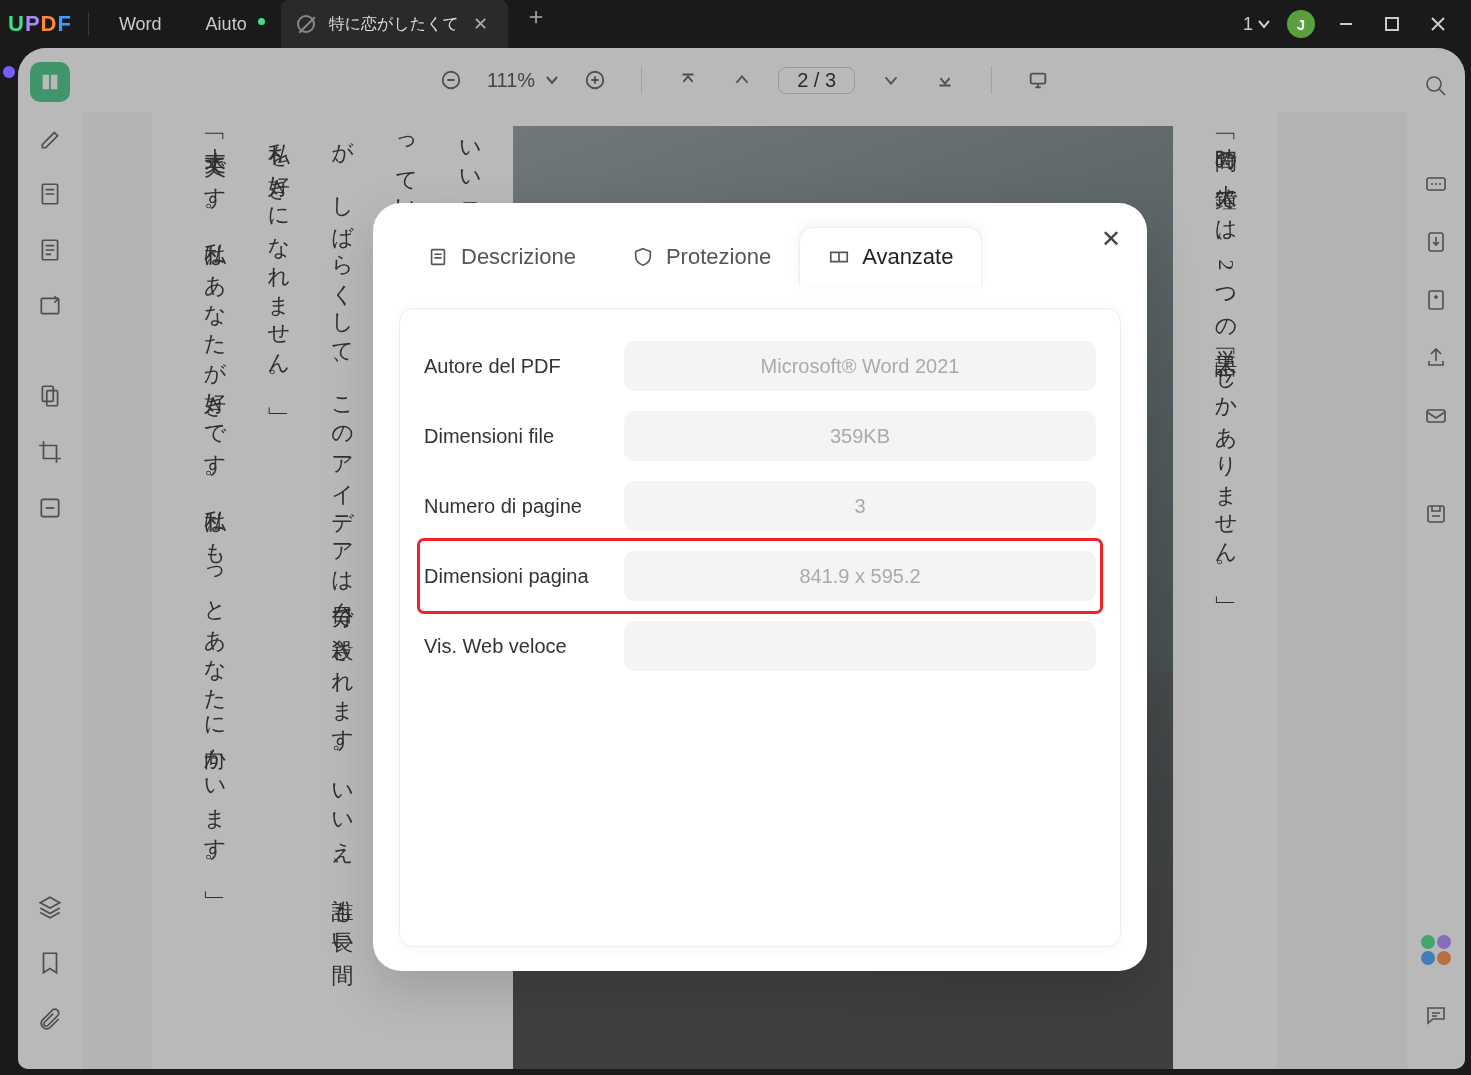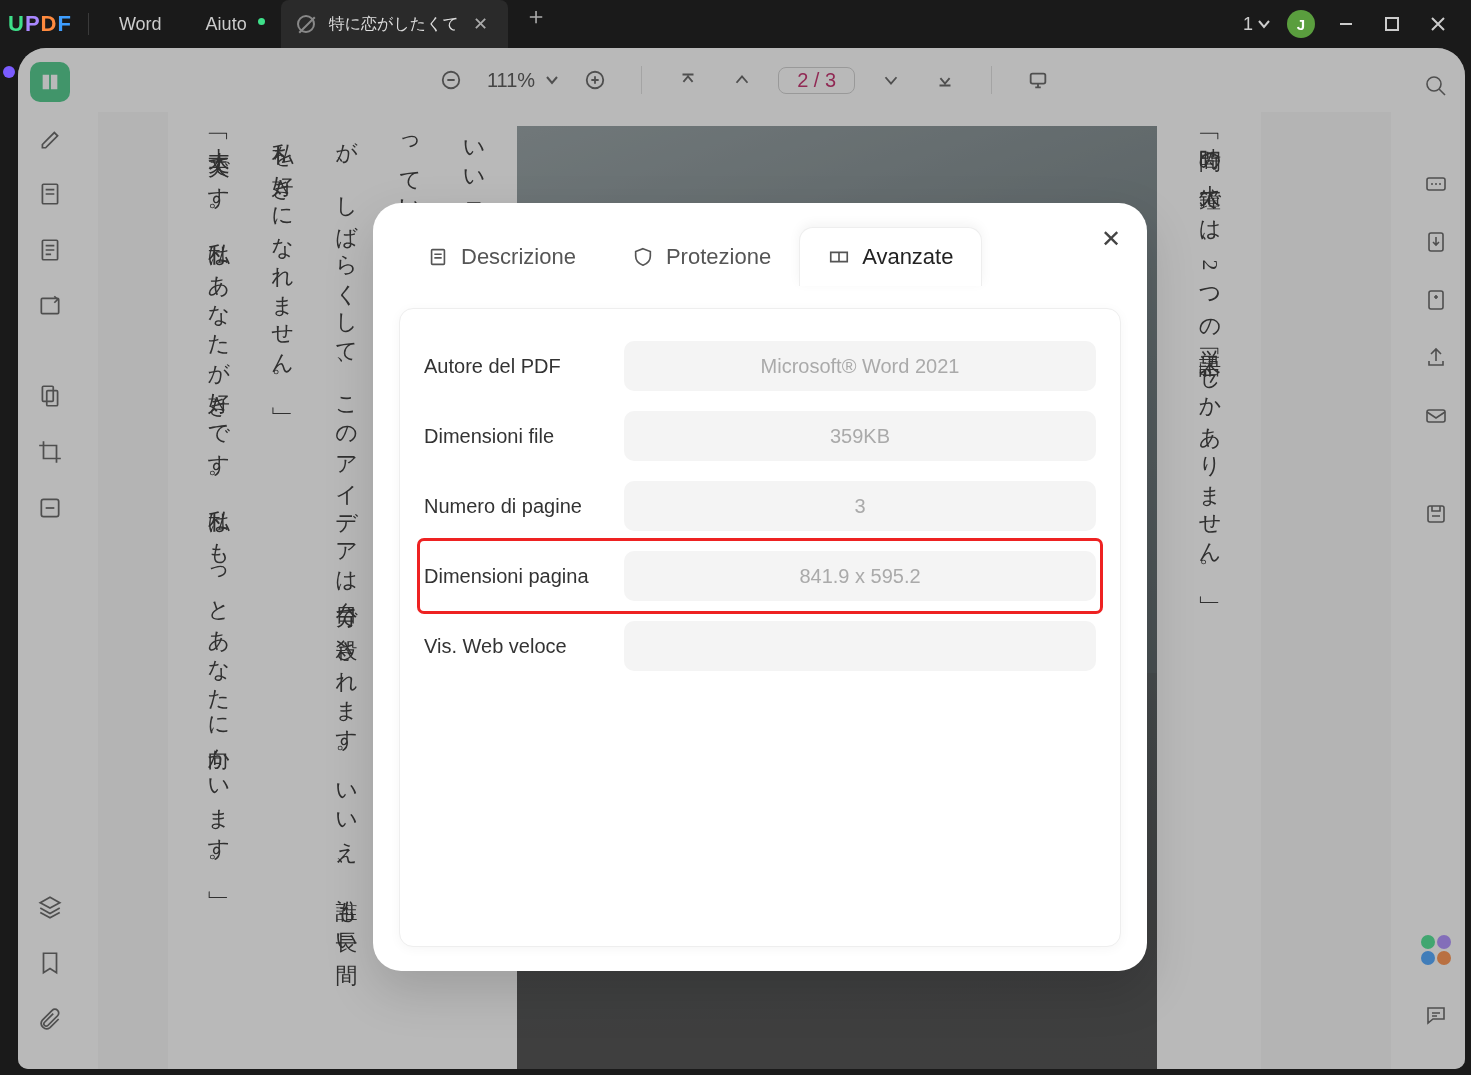--- a/index.html
+++ b/index.html
@@ -18,40 +18,40 @@
 .tab-icon::after{content:"";position:absolute;width:22px;height:2px;background:#888;transform:rotate(-45deg);top:7px;left:-3px}
 .tab-title { font-size:16px; color:#ddd; }
 .tab-close { font-size:18px; color:#aaa; cursor:pointer; }
 .tab-add{font-size:24px;color:#aaa;padding:0 16px;cursor:pointer}
 .win-right{display:flex;align-items:center;gap:16px;padding:0 18px}
 .win-count{color:#ccc;font-size:18px;display:flex;align-items:center;gap:4px}
 .avatar{width:28px;height:28px;border-radius:50%;background:#5a9e3e;color:#fff;display:flex;align-items:center;justify-content:center;font-size:15px;font-weight:600}
 .win-btn{width:30px;height:30px;display:flex;align-items:center;justify-content:center;color:#ccc;cursor:pointer;font-size:16px}
 
 
-.main { position:absolute; top:48px; left:18px; right:6px; bottom:6px; background:#fff; border-radius:28px 28px 10px 10px; display:flex; overflow:hidden;gap:16px; }
+.main { position:absolute; top:48px; left:18px; right:6px; bottom:6px; background:#fff; border-radius:28px 28px 10px 10px; display:flex; overflow:hidden; }
 .left-rail { width:64px; display:flex; flex-direction:column; align-items:center; padding-top:14px; gap:16px; }
 .lr-top{width:40px;height:40px;border-radius:10px;background:#3ec580;display:flex;align-items:center;justify-content:center}
 .lr-top svg{width:22px;height:22px;fill:#fff}
 .lr-icon{width:40px;height:40px;display:flex;align-items:center;justify-content:center;cursor:pointer}
 .lr-icon svg{width:26px;height:26px;fill:none;stroke:#555;stroke-width:1.6}
 .lr-spacer{flex:1}
 .right-rail{width:58px;display:flex;flex-direction:column;align-items:center;padding-top:20px;gap:22px}
 .rr-icon{width:36px;height:36px;display:flex;align-items:center;justify-content:center;cursor:pointer}
 .rr-icon svg{width:24px;height:24px;fill:none;stroke:#555;stroke-width:1.6}
 .rr-spacer{flex:1}
 .rr-logo{width:30px;height:30px;position:relative;margin-bottom:10px}
 .rr-logo span{position:absolute;width:14px;height:14px;border-radius:50%}
 
 .canvas{flex:1;display:flex;flex-direction:column}
 .toolbar{height:64px;display:flex;align-items:center;justify-content:center;gap:18px;color:#555;font-size:20px}
 .tb-btn{width:36px;height:36px;display:flex;align-items:center;justify-content:center;cursor:pointer;border-radius:50%}
 .tb-btn svg{width:22px;height:22px;fill:none;stroke:#555;stroke-width:2}
 .zoom-ind{display:flex;align-items:center;gap:10px;font-size:20px;color:#444}
-.page-ind{border:1px solid #ccc;border-radius:8px;padding:1px 18px;font-size:20px;color:#be185d}
+.page-ind{border:1px solid #ccc;border-radius:8px;padding:1px 18px;font-size:20px;color:#0f172a}
 .vr{width:1px;height:28px;background:#ddd;margin:0 10px}
 
 .doc-area{flex:1;background:#f7f7f7;position:relative;overflow:hidden}
 .doc-page{position:absolute;left:70px;top:-6px;right:130px;bottom:-20px;background:#fff;display:flex;flex-direction:row-reverse;justify-content:flex-start;padding:20px 30px;gap:22px}
 .vcol{writing-mode:vertical-rl;font-size:22px;color:#222;letter-spacing:4px;line-height:1.9;font-family:"Yu Mincho","MS Mincho",serif}
 .img-block{width:660px;height:100%;background:linear-gradient(160deg,#8a9699 0%,#5d6b6f 40%,#2f373a 100%);position:relative;margin-right:10px}
 .img-block::after{content:"";position:absolute;left:0;right:0;bottom:0;height:42%;background:linear-gradient(180deg,rgba(60,60,60,.3),#3a3a3a)}
 
 
 .scrim{position:absolute;inset:0;background:rgba(70,70,70,.38)}

